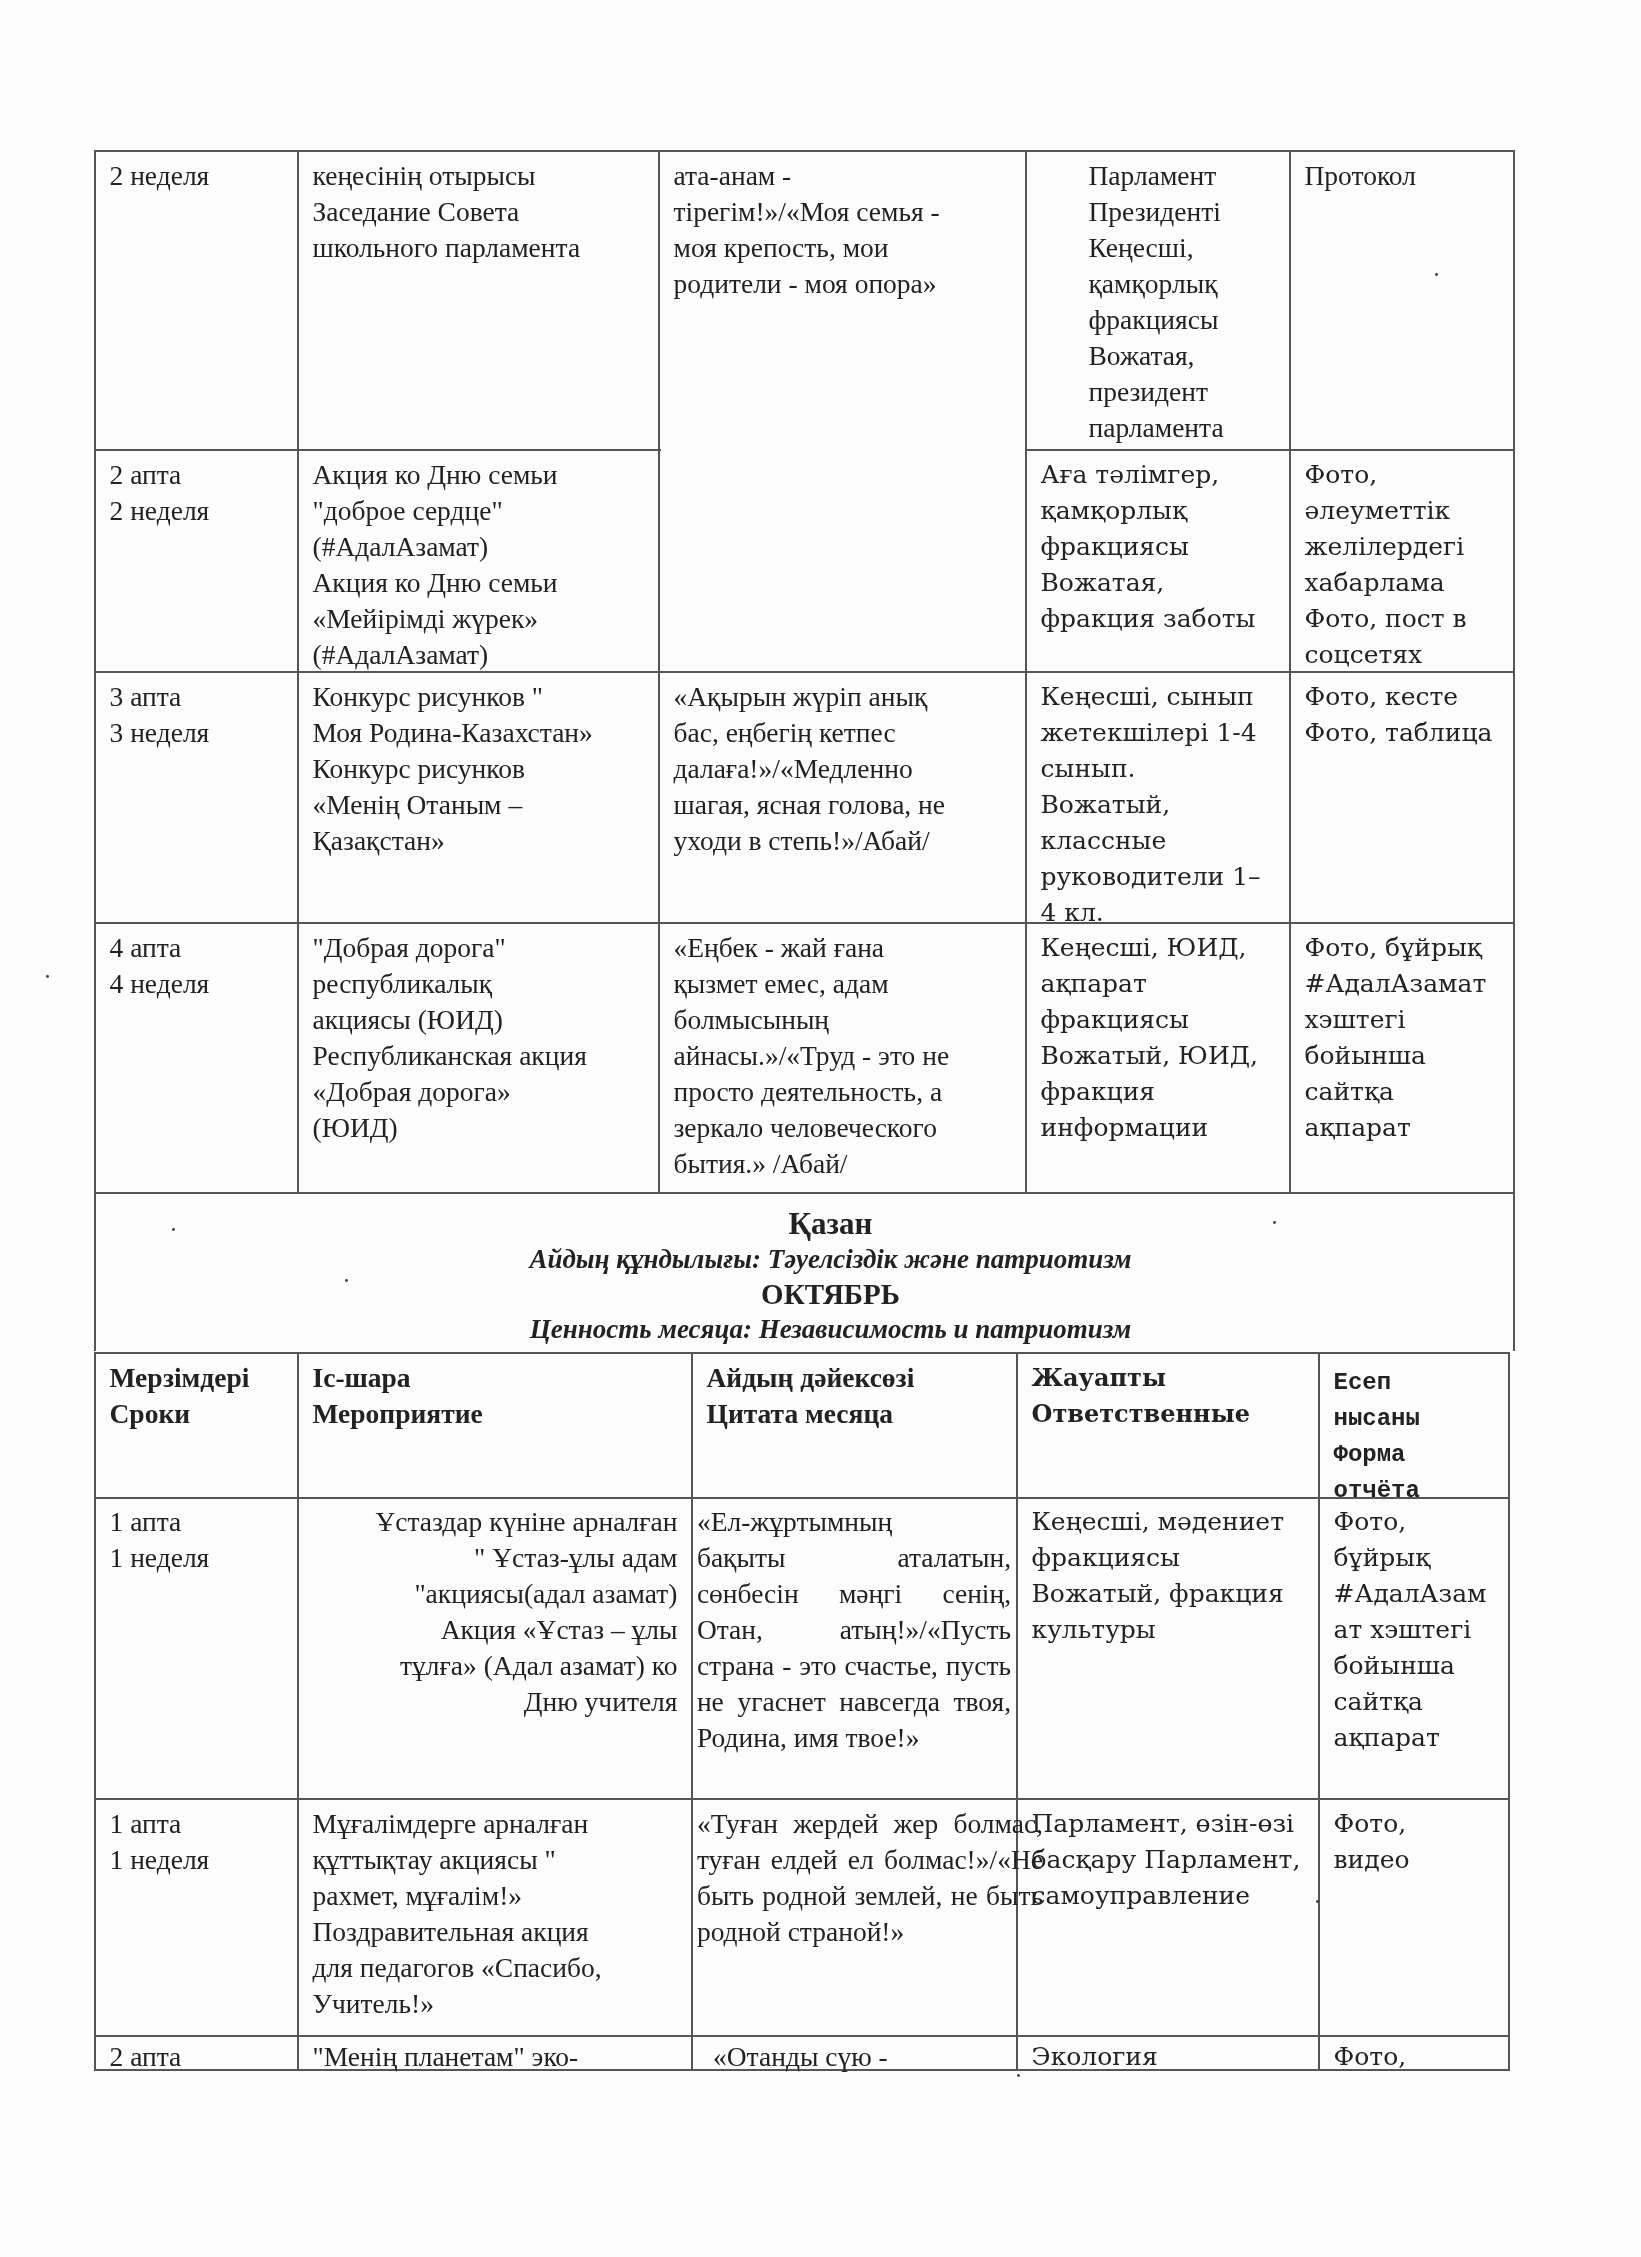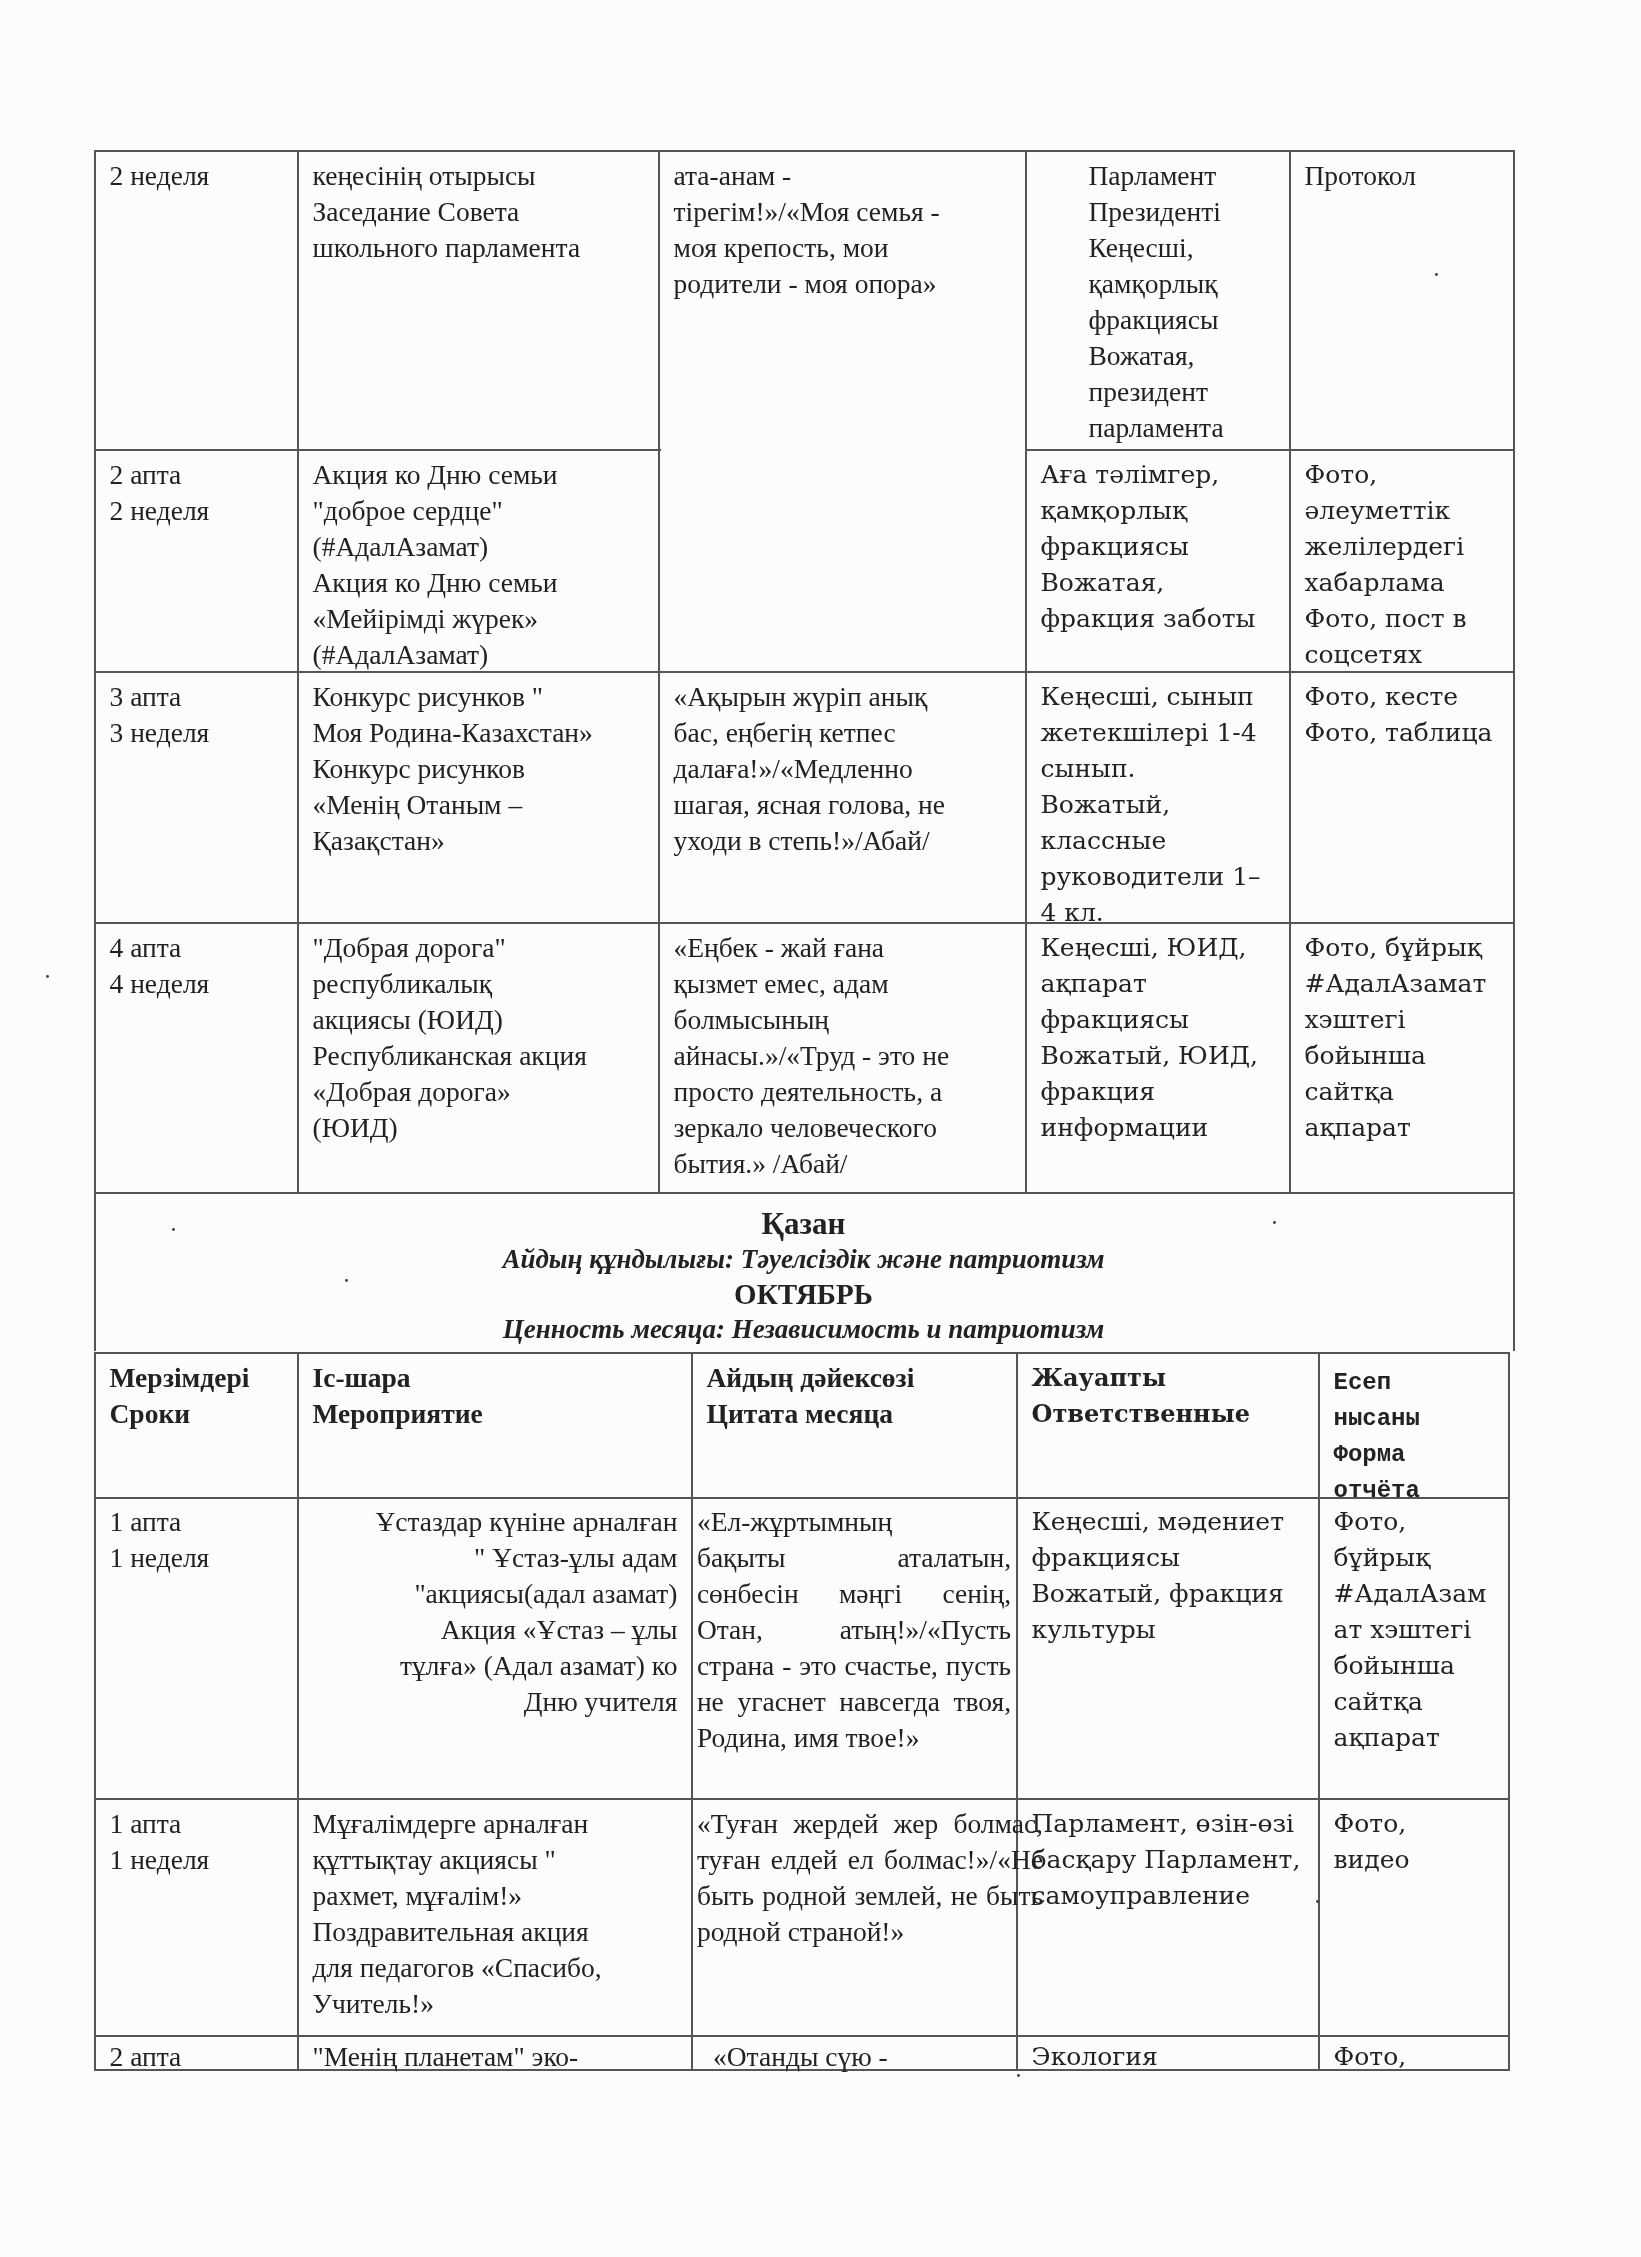--- a/index.html
+++ b/index.html
@@ -131,21 +131,21 @@
 #АдалАзамат
 хэштегі
 бойынша
 сайтқа
 ақпарат</div>
     </div>
   </div>
 
   <div class="ln v" style="left:94px;top:1192px;height:159px;"></div>
   <div class="ln v" style="left:1513px;top:1192px;height:159px;"></div>
-  <div class="month" style="top:1205px;">
+  <div class="month" style="top:1205px;padding-left:27px;">
     <div class="kz">Қазан</div>
     <div class="it">Айдың құндылығы: Тәуелсіздік және патриотизм</div>
     <div class="ru">ОКТЯБРЬ</div>
     <div class="it">Ценность месяца: Независимость и патриотизм</div>
   </div>
 
   <div>
 
     <div class="ln h" style="left:94px;top:1352px;width:1416px;"></div>
     <div class="ln h" style="left:94px;top:1497px;width:1416px;"></div>

